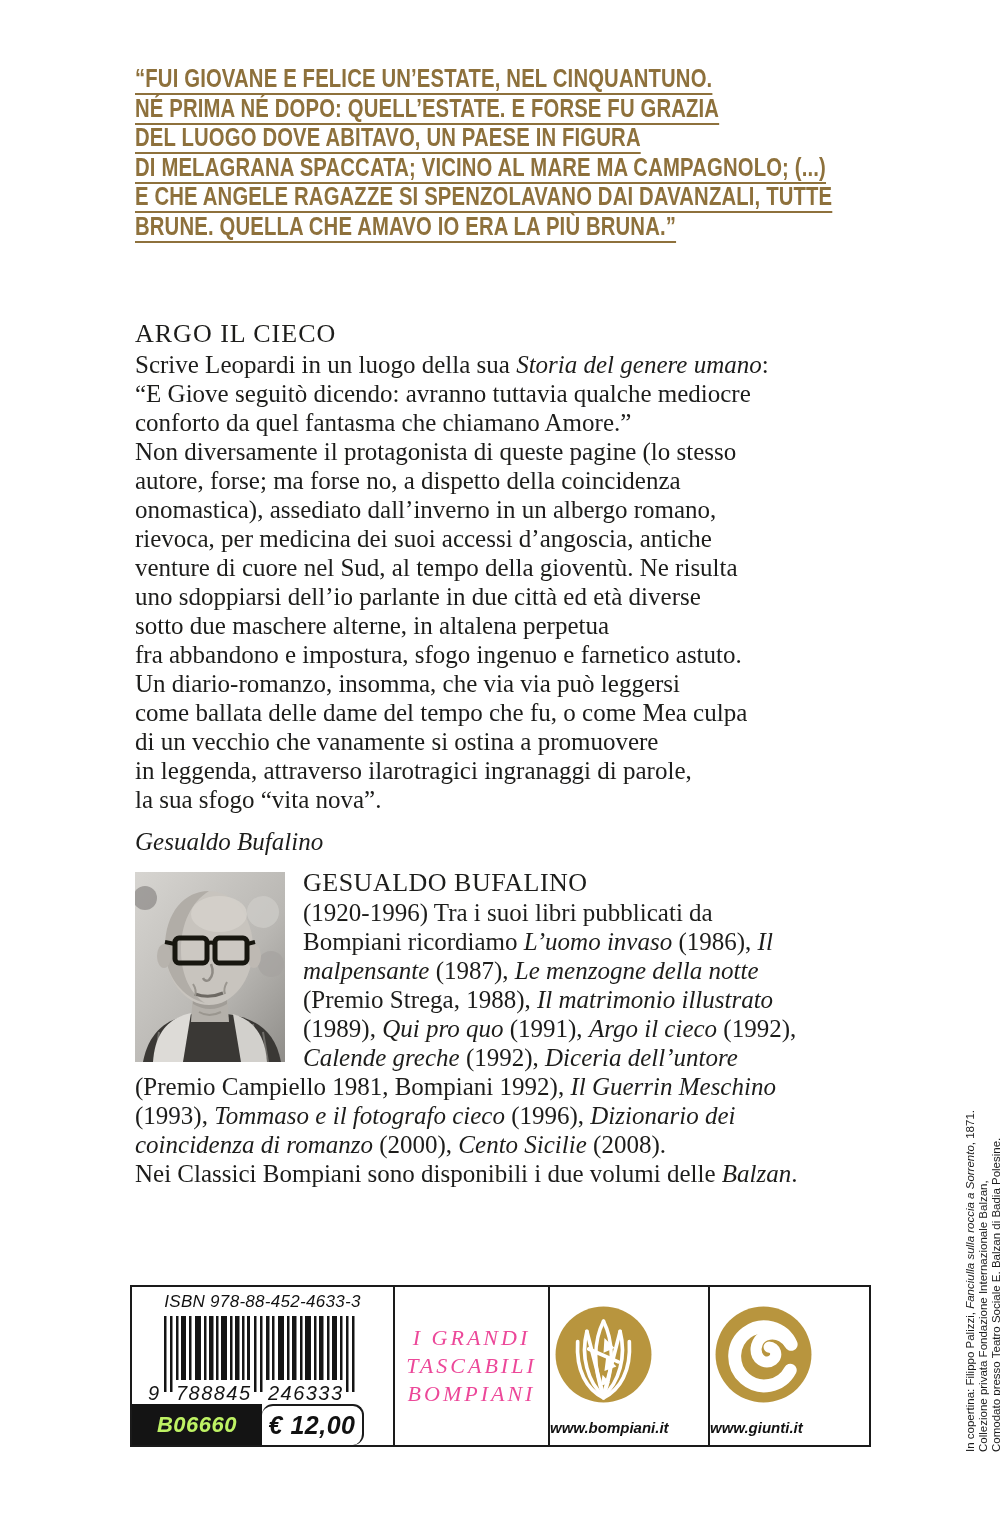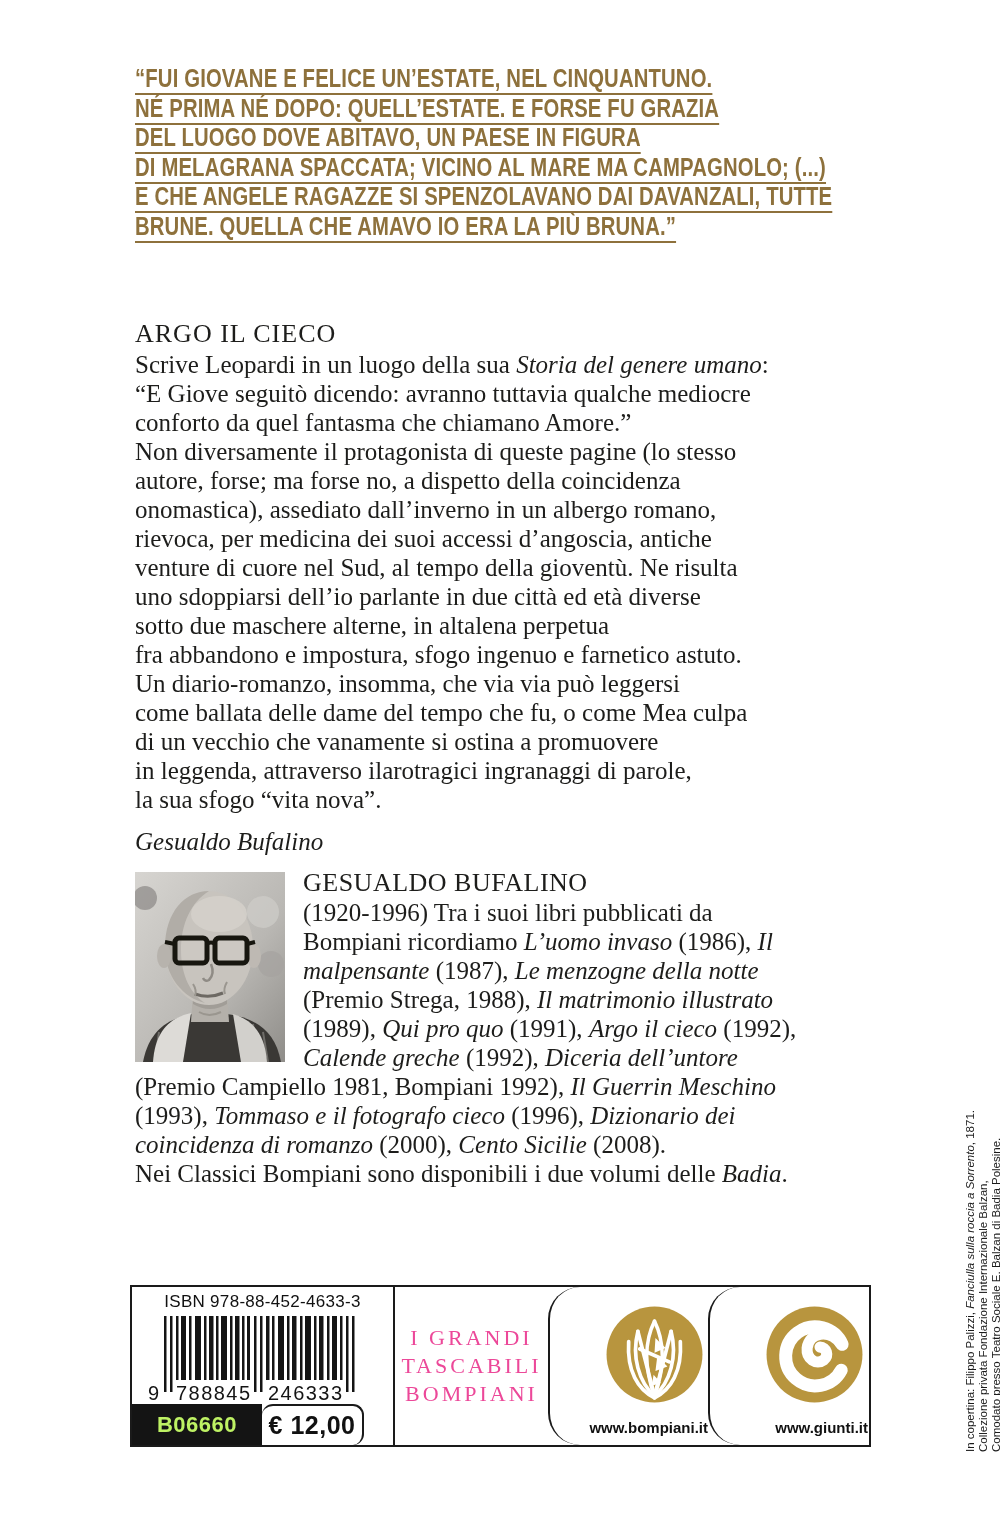--- a/index.html
+++ b/index.html
@@ -32,41 +32,41 @@
   .photo{float:left;width:150px;height:190px;margin:4px 18px 4px 0;display:block;}
   .bio-name{font-size:26px;letter-spacing:.5px;line-height:30px;}
   .bline{white-space:nowrap;}
 
   
   .footer{
     position:absolute;left:90px;top:1285px;width:741px;height:162px;
     box-sizing:border-box;border:2px solid #1a1a1a;display:flex;
     font-family:"Liberation Sans", sans-serif;background:#fff;
   }
-  .cell{box-sizing:border-box;height:100%;}
+  .cell{box-sizing:border-box;height:100%;font-style:italic;}
   .cell + .cell{border-left:2px solid #1a1a1a;}
   .cell-barcode{width:261px;display:flex;flex-direction:column;}
   .isbn{font-size:17px;text-align:center;padding-top:5px;letter-spacing:.3px;color:#111;}
   .barcode-svg{display:block;margin:2px auto 0 auto;}
   .pricerow{margin-top:auto;height:41px;display:flex;}
   .code-badge{
     width:130px;background:#141414;color:#bef264;font-weight:bold;font-size:22px;
     display:flex;align-items:center;justify-content:center;letter-spacing:.5px;
   }
   .price{
     width:102px;box-sizing:border-box;border-top:2px solid #1a1a1a;border-right:2px solid #1a1a1a;
     display:flex;align-items:center;justify-content:center;
     font-weight:bold;font-size:25px;color:#111;letter-spacing:.5px;border-radius:11px;
   }
   .cell-series{
     width:155px;display:flex;flex-direction:column;justify-content:center;align-items:center;
     font-family:"Liberation Serif", serif;font-size:22px;line-height:28px;letter-spacing:3px;
     color:#ec4899;text-align:center;
   }
-  .cell-logo{width:160px;display:flex;flex-direction:column;align-items:flex-end;border-radius:32px;}
+  .cell-logo{width:160px;display:flex;flex-direction:column;align-items:flex-start;}
   .cell-logo svg{margin-top:14px;display:block;}
   .url{margin-top:auto;margin-bottom:9px;font-weight:bold;font-size:15px;color:#111;}
 
   
   .credits{
     position:absolute;left:924px;top:1452px;width:382px;
     transform:rotate(-90deg);transform-origin:0 0;
     font-family:"Liberation Sans", sans-serif;font-size:11.5px;line-height:13px;
     color:#1a1a1a;white-space:nowrap;
   }
@@ -193,21 +193,21 @@
         <div class="bline">(1989), <i>Qui pro quo</i> (1991), <i>Argo il cieco</i> (1992),</div>
 
         <div class="bline"><i>Calende greche</i> (1992), <i>Diceria dell’untore</i></div>
 
         <div class="bline">(Premio Campiello 1981, Bompiani 1992), <i>Il Guerrin Meschino</i></div>
 
         <div class="bline">(1993), <i>Tommaso e il fotografo cieco</i> (1996), <i>Dizionario dei</i></div>
 
         <div class="bline"><i>coincidenza di romanzo</i> (2000), <i>Cento Sicilie</i> (2008).</div>
 
-        <div class="bline">Nei Classici Bompiani sono disponibili i due volumi delle <i>Badia</i>.</div>
+        <div class="bline">Nei Classici Bompiani sono disponibili i due volumi delle <i>Balzan</i>.</div>
       </div>
   </div>
 
   <div class="footer">
 
     <div class="cell cell-barcode">
       <div class="isbn">ISBN 978-88-452-4633-3</div>
       <svg class="barcode-svg" width="230" height="90" viewBox="0 0 230 90">
         <g fill="#141414">
           <rect x="16" y="2" width="2.5" height="76"></rect>

